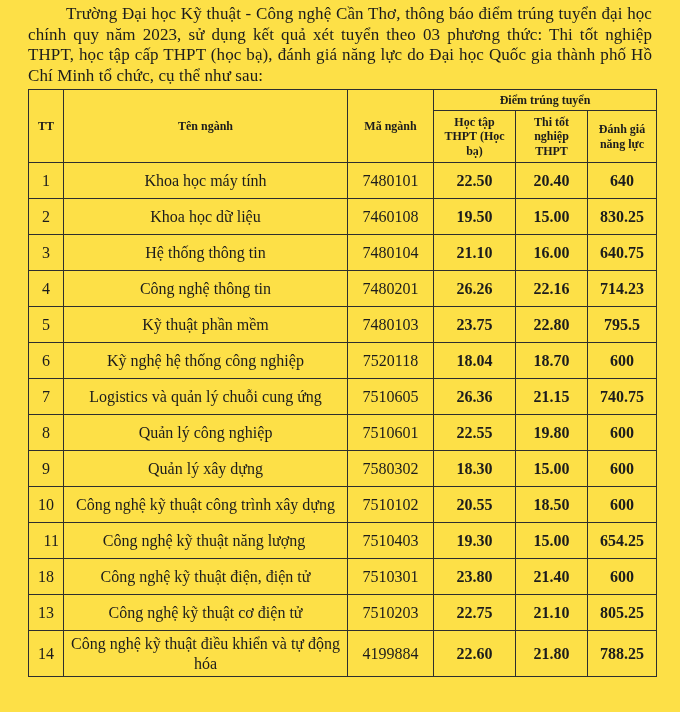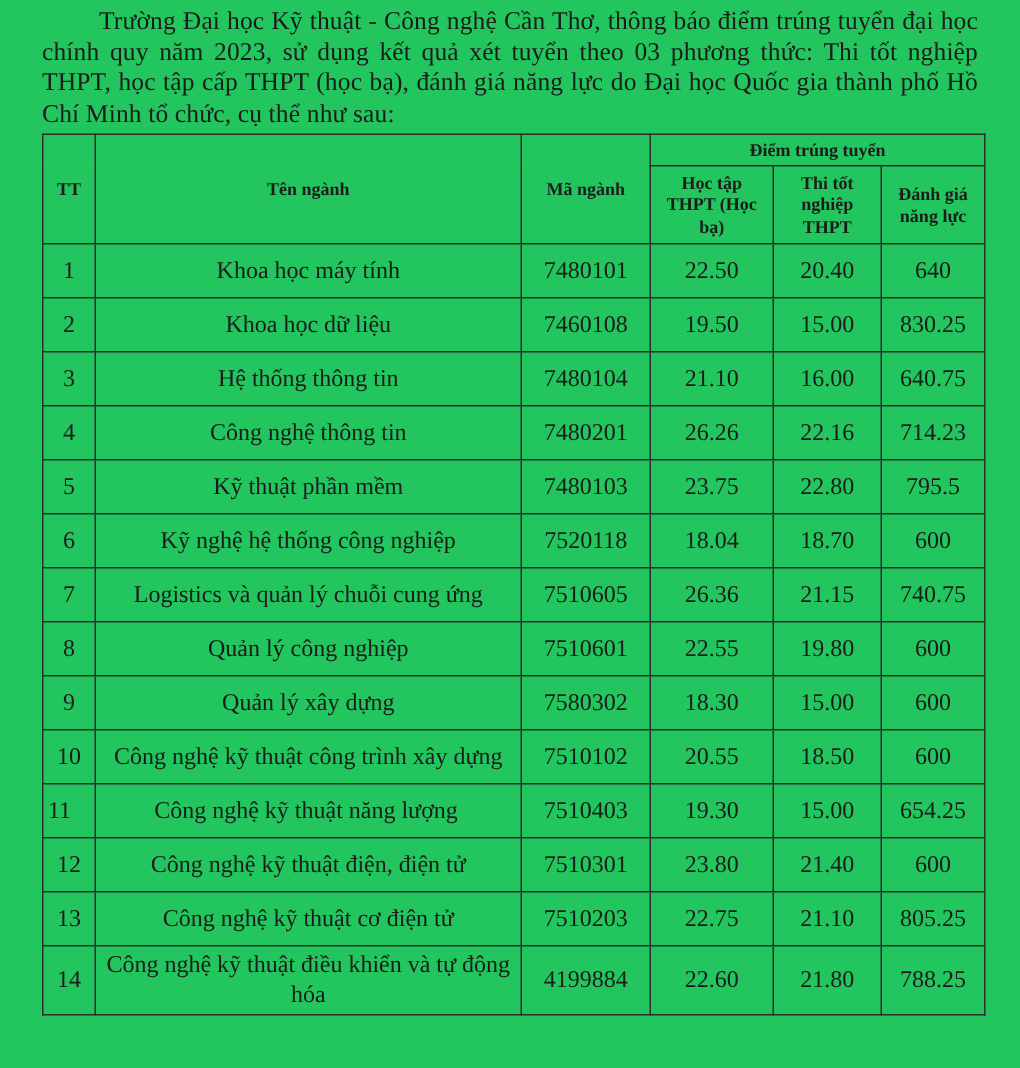--- a/index.html
+++ b/index.html
@@ -5,21 +5,21 @@
   html, body {
     margin: 0;
     padding: 0;
     background: #ffffff;
     font-family: "Liberation Serif", "DejaVu Serif", serif;
     color: #1c1c1c;
   }
   .page {
     width: 680px;
     height: 712px;
-    background: #22c55e;
+    background: #fde047;
     box-sizing: border-box;
     padding: 4px 0 0 28px;
     overflow: hidden;
   }
   .intro {
     width: 624px;
     font-size: 17px;
     line-height: 20.5px;
     text-align: justify;
     text-indent: 38px;
@@ -48,24 +48,24 @@
   tr.subhead th { height: 52px; }
   table.scores td {
     height: 36px;
     font-size: 16px;
     vertical-align: middle;
     padding: 2px 4px;
   }
   td.tt { text-align: center; }
   td.name { text-align: center; padding-left: 12px; font-size: 16.5px; }
   td.code { text-align: center; }
-  td.score { text-align: center; font-weight: normal; font-size: 16.5px; }
+  td.score { text-align: center; font-weight: bold; font-size: 16.5px; }
   
   tbody tr:nth-child(11) td.name { padding-left: 1px; }
-  tbody tr:nth-child(11) td.tt { text-align: left; padding-left: 3px; }
+  tbody tr:nth-child(11) td.tt { text-align: right; padding-left: 3px; }
   tbody tr:nth-child(14) td { height: 46px; }
   tbody tr:nth-child(14) td.name { line-height: 1.25; }
 </style>
 </head>
 <body>
 
 <div class="page">
 
   <p class="intro">Trường Đại học Kỹ thuật - Công nghệ Cần Thơ, thông báo điểm trúng tuyển đại học chính quy năm 2023, sử dụng kết quả xét tuyển theo 03 phương thức: Thi tốt nghiệp THPT, học tập cấp THPT (học bạ), đánh giá năng lực do Đại học Quốc gia thành phố Hồ Chí Minh tổ chức, cụ thể như sau:</p>
 
@@ -185,21 +185,21 @@
     <tr>
       <td class="tt">11</td>
       <td class="name">Công nghệ kỹ thuật năng lượng</td>
       <td class="code">7510403</td>
       <td class="score">19.30</td>
       <td class="score">15.00</td>
       <td class="score">654.25</td>
     </tr>
 
     <tr>
-      <td class="tt">12</td>
+      <td class="tt">18</td>
       <td class="name">Công nghệ kỹ thuật điện, điện tử</td>
       <td class="code">7510301</td>
       <td class="score">23.80</td>
       <td class="score">21.40</td>
       <td class="score">600</td>
     </tr>
 
     <tr>
       <td class="tt">13</td>
       <td class="name">Công nghệ kỹ thuật cơ điện tử</td>

